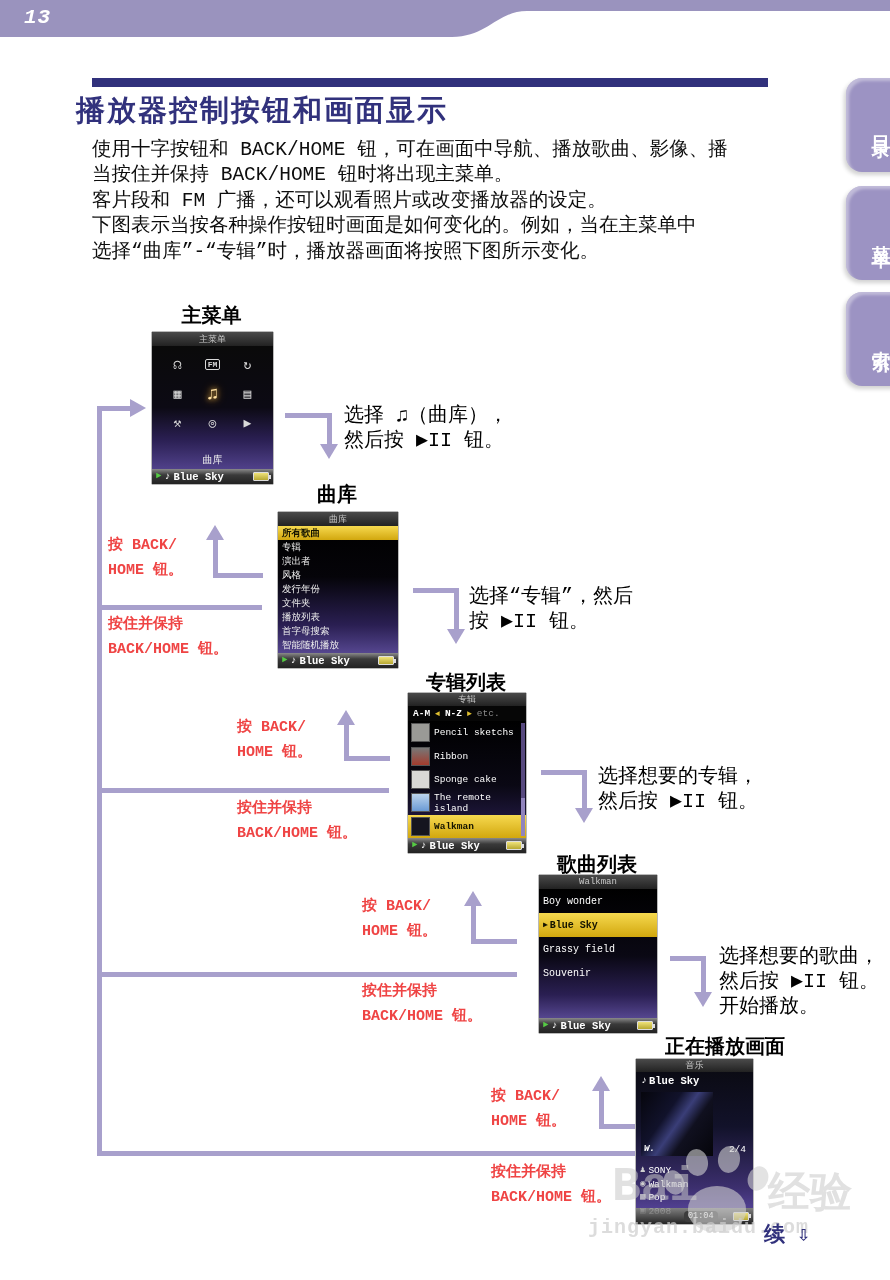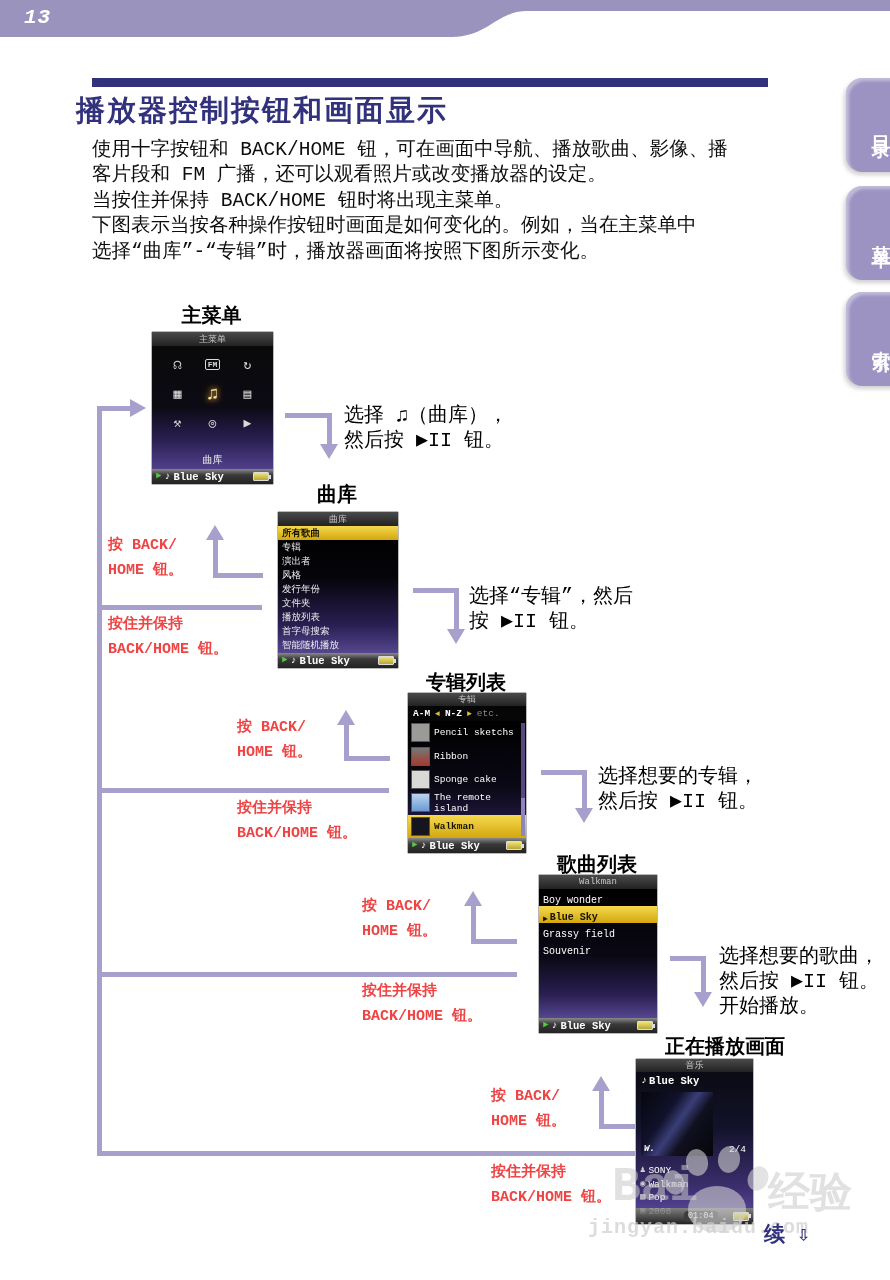--- a/index.html
+++ b/index.html
@@ -81,21 +81,21 @@
   .thumb{width:17px;height:17px;flex:none;border:1px solid #555;}
   .t0{background:#9a9a96;} .t1{background:linear-gradient(#777,#a43c2e);}
   .t2{background:#d9d9d5;} .t3{background:linear-gradient(#bcd4ec,#6a9ad4);}
   .t4{background:#15151f;}
   .alb-scroll{position:absolute;right:1px;top:30px;bottom:17px;width:4px;background:#57497f;}
   .alb-scroll .thumbbar{position:absolute;left:0;right:0;bottom:0;height:34%;background:#9184bd;}
 
   
   .song-body{position:absolute;top:14px;bottom:15px;left:0;right:0;display:flex;flex-direction:column;
              background:linear-gradient(180deg,#000 0%,#0a0814 52%,#2a1f52 82%,#55468f 100%);}
-  .song-row{height:17px;display:flex;align-items:flex-end;gap:2px;padding-left:4px;font-size:10px;color:#fff;}
+  .song-row{height:24px;display:flex;align-items:center;gap:2px;padding-left:4px;font-size:10px;color:#fff;}
   .song-play{font-size:8px;line-height:1;}
 
   
   .np-body{position:absolute;top:13px;bottom:16px;left:0;right:0;
            background:linear-gradient(180deg,#0b0b14 0%,#12122a 40%,#3c2f6e 85%,#514091 100%);}
   .np-track{display:flex;align-items:center;gap:2px;color:#fff;font-size:10.5px;font-weight:bold;
             padding:3px 0 2px 5px;}
   .np-art{position:absolute;left:5px;top:20px;width:72px;height:64px;
           background:linear-gradient(125deg,#06060d 0%,#11122b 35%,#3a3e78 50%,#10101f 65%,#05050a 100%);}
   .np-logo{position:absolute;left:3px;bottom:2px;color:#fff;font-size:9px;font-style:italic;font-weight:bold;}
@@ -139,22 +139,22 @@
     <span>菜单</span>
   </div>
   <div class="side-tab tab-index">
     <span>索引</span>
   </div>
 
   <div class="title-bar"></div>
   <div class="page-title">播放器控制按钮和画面显示</div>
   <div class="intro">
     <div>使用十字按钮和 BACK/HOME 钮，可在画面中导航、播放歌曲、影像、播</div>
+    <div>当按住并保持 BACK/HOME 钮时将出现主菜单。</div>
     <div>客片段和 FM 广播，还可以观看照片或改变播放器的设定。</div>
-    <div>当按住并保持 BACK/HOME 钮时将出现主菜单。</div>
     <div>下图表示当按各种操作按钮时画面是如何变化的。例如，当在主菜单中</div>
     <div>选择“曲库”-“专辑”时，播放器画面将按照下图所示变化。</div>
   </div>
 
   <div>
     <div class="seg" style="left:97px;top:406px;width:5px;height:750px;"></div>
     <div class="seg" style="left:97px;top:406px;width:34px;height:5px;"></div>
     <div class="ah-right" style="left:130px;top:399px;"></div>
     <div class="seg" style="left:97px;top:605px;width:165px;height:5px;"></div>
     <div class="seg" style="left:97px;top:788px;width:292px;height:5px;"></div>

